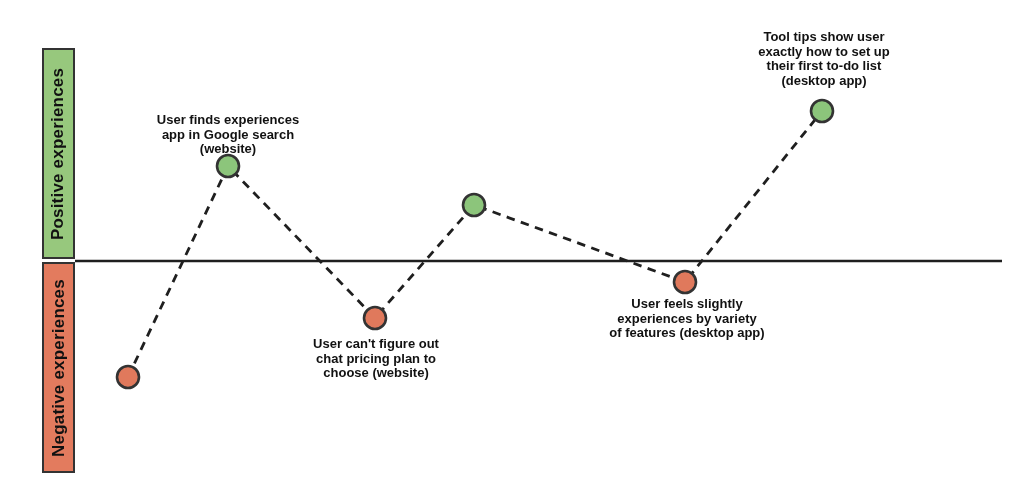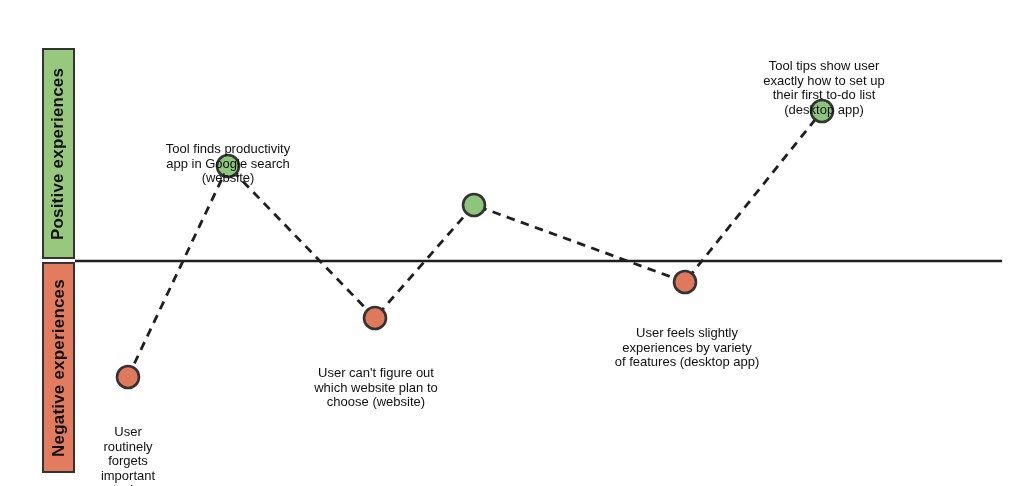--- a/index.html
+++ b/index.html
@@ -36,27 +36,26 @@
     letter-spacing: 0.2px;
     color: #111111;
   }
   svg.chart-layer {
     position: absolute;
     left: 0;
     top: 0;
   }
   .pt-label {
     position: absolute;
-    font-weight: 400;
+    font-weight: 700;
     font-size: 13px;
     line-height: 14.5px;
     color: #111111;
     text-align: center;
     white-space: pre-line;
-    margin-top: 29px;
   }
   .lbl0 { left: 73px;  top: 396px; width: 110px; }
   .lbl1 { left: 123px; top: 113px; width: 210px; }
   .lbl2 { left: 276px; top: 337px; width: 200px; }
   .lbl3 { left: 367px; top: 129px; width: 216px; }
   .lbl4 { left: 574px; top: 297px; width: 226px; }
   .lbl5 { left: 719px; top: 30px;  width: 210px; }
 </style>
 </head>
 <body>
@@ -75,30 +74,25 @@
       <line x1="75" y1="261" x2="1002" y2="261" stroke="#1f1f1f" stroke-width="2.6"></line>
       <polyline points="128,377 228,166 375,318 474,205 685,282 822,111" fill="none" stroke="#1f1f1f" stroke-width="2.8" stroke-dasharray="8.5 6.5"></polyline>
       <circle cx="128" cy="377" r="11" fill="#e0795c" stroke="#333333" stroke-width="2.6"></circle>
       <circle cx="228" cy="166" r="11" fill="#8cc57b" stroke="#333333" stroke-width="2.6"></circle>
       <circle cx="375" cy="318" r="11" fill="#e0795c" stroke="#333333" stroke-width="2.6"></circle>
       <circle cx="474" cy="205" r="11" fill="#8cc57b" stroke="#333333" stroke-width="2.6"></circle>
       <circle cx="685" cy="282" r="11" fill="#e0795c" stroke="#333333" stroke-width="2.6"></circle>
       <circle cx="822" cy="111" r="11" fill="#8cc57b" stroke="#333333" stroke-width="2.6"></circle>
     </svg>
 
-  <div class="pt-label lbl0">User
-routinely
-forgets
-important
-tasks</div>
-  <div class="pt-label lbl1">Tool finds productivity
+  <div class="pt-label lbl1">User finds experiences
 app in Google search
 (website)</div>
   <div class="pt-label lbl2">User can't figure out
-which website plan to
+chat pricing plan to
 choose (website)</div>
   <div class="pt-label lbl4">User feels slightly
 experiences by variety
 of features (desktop app)</div>
   <div class="pt-label lbl5">Tool tips show user
 exactly how to set up
 their first to-do list
 (desktop app)</div>
 
 </div>

